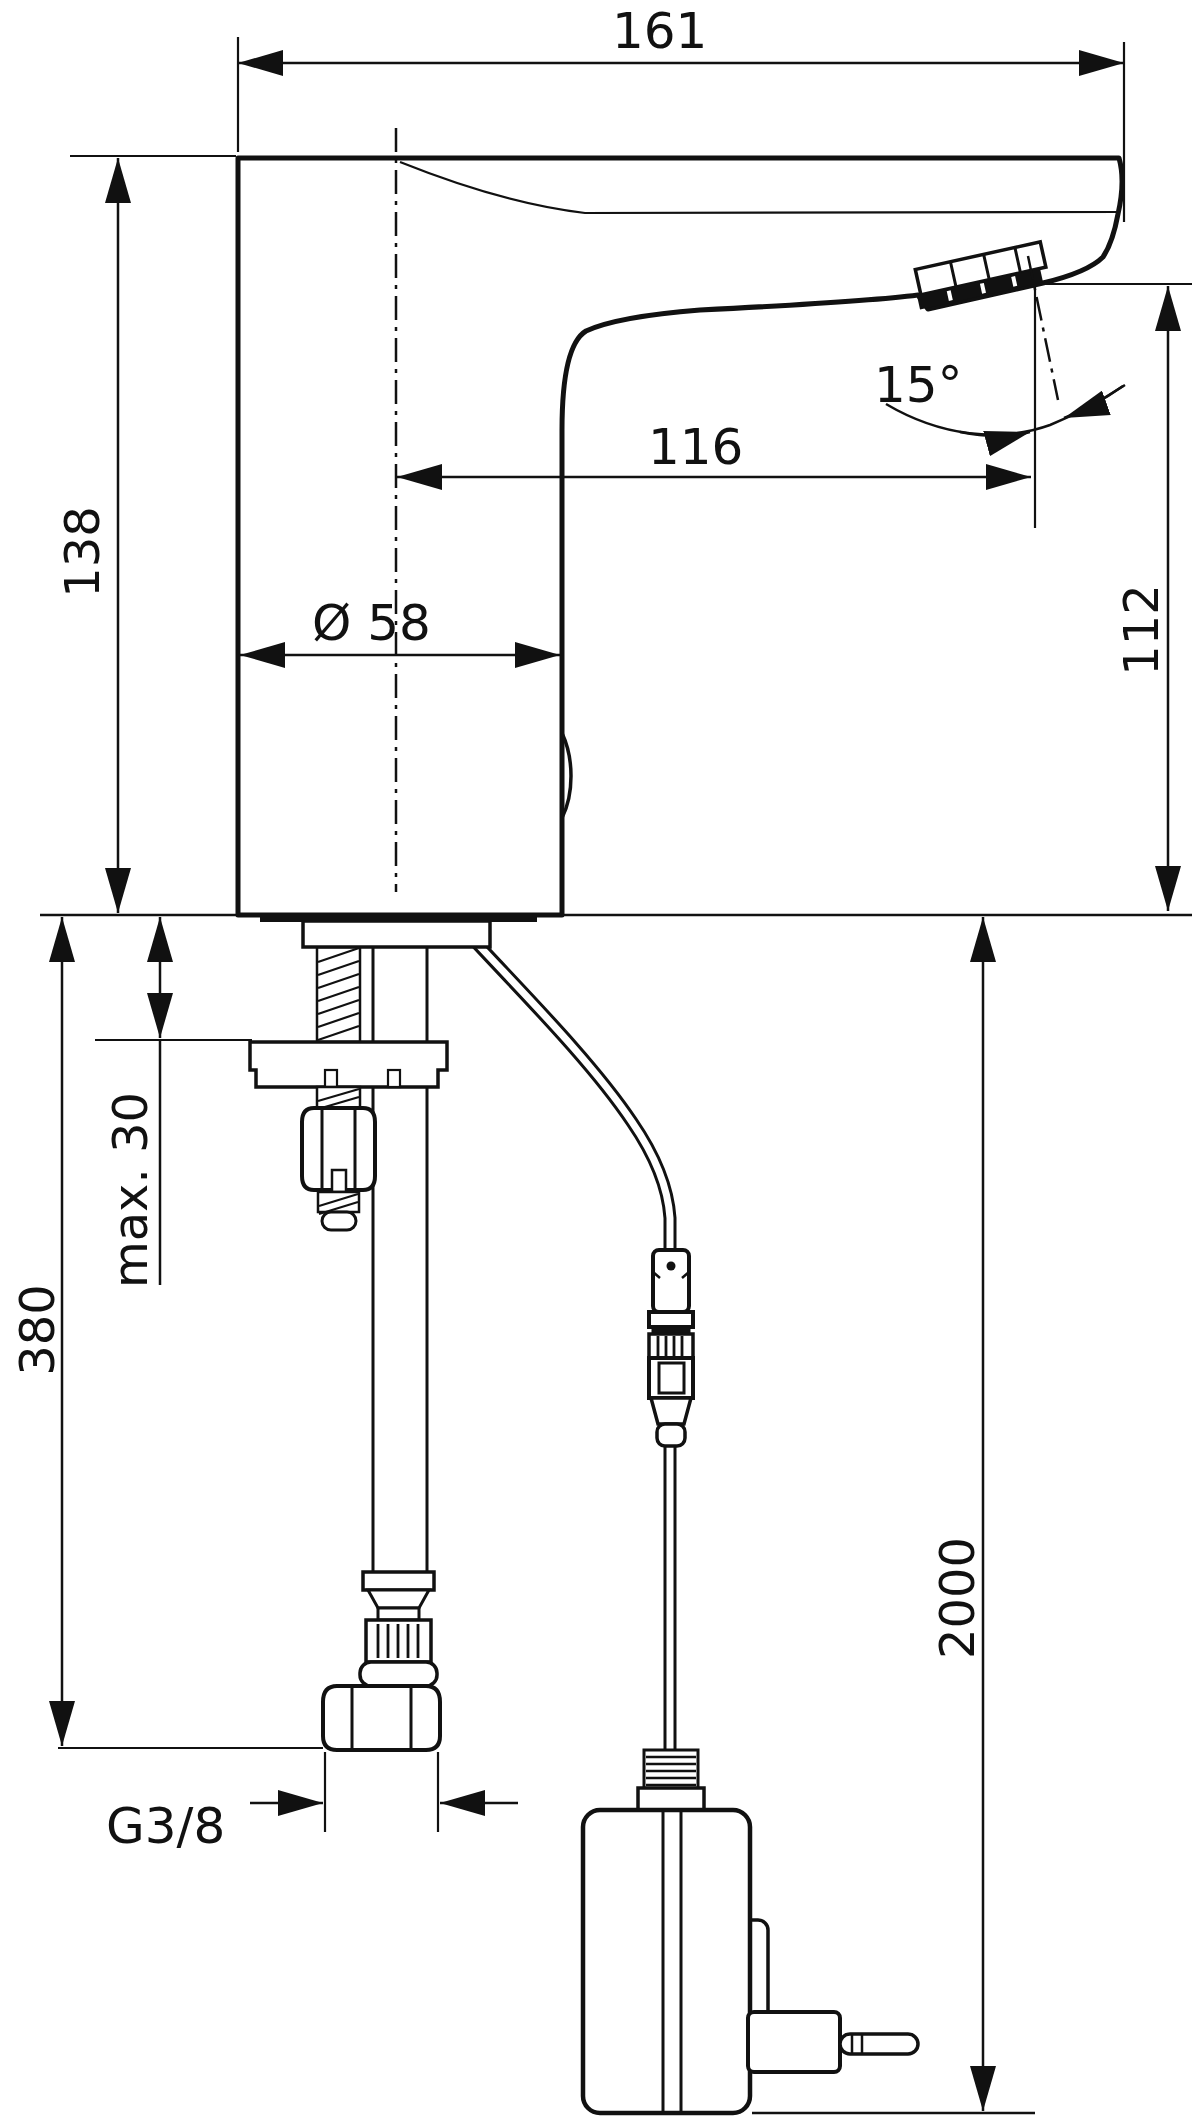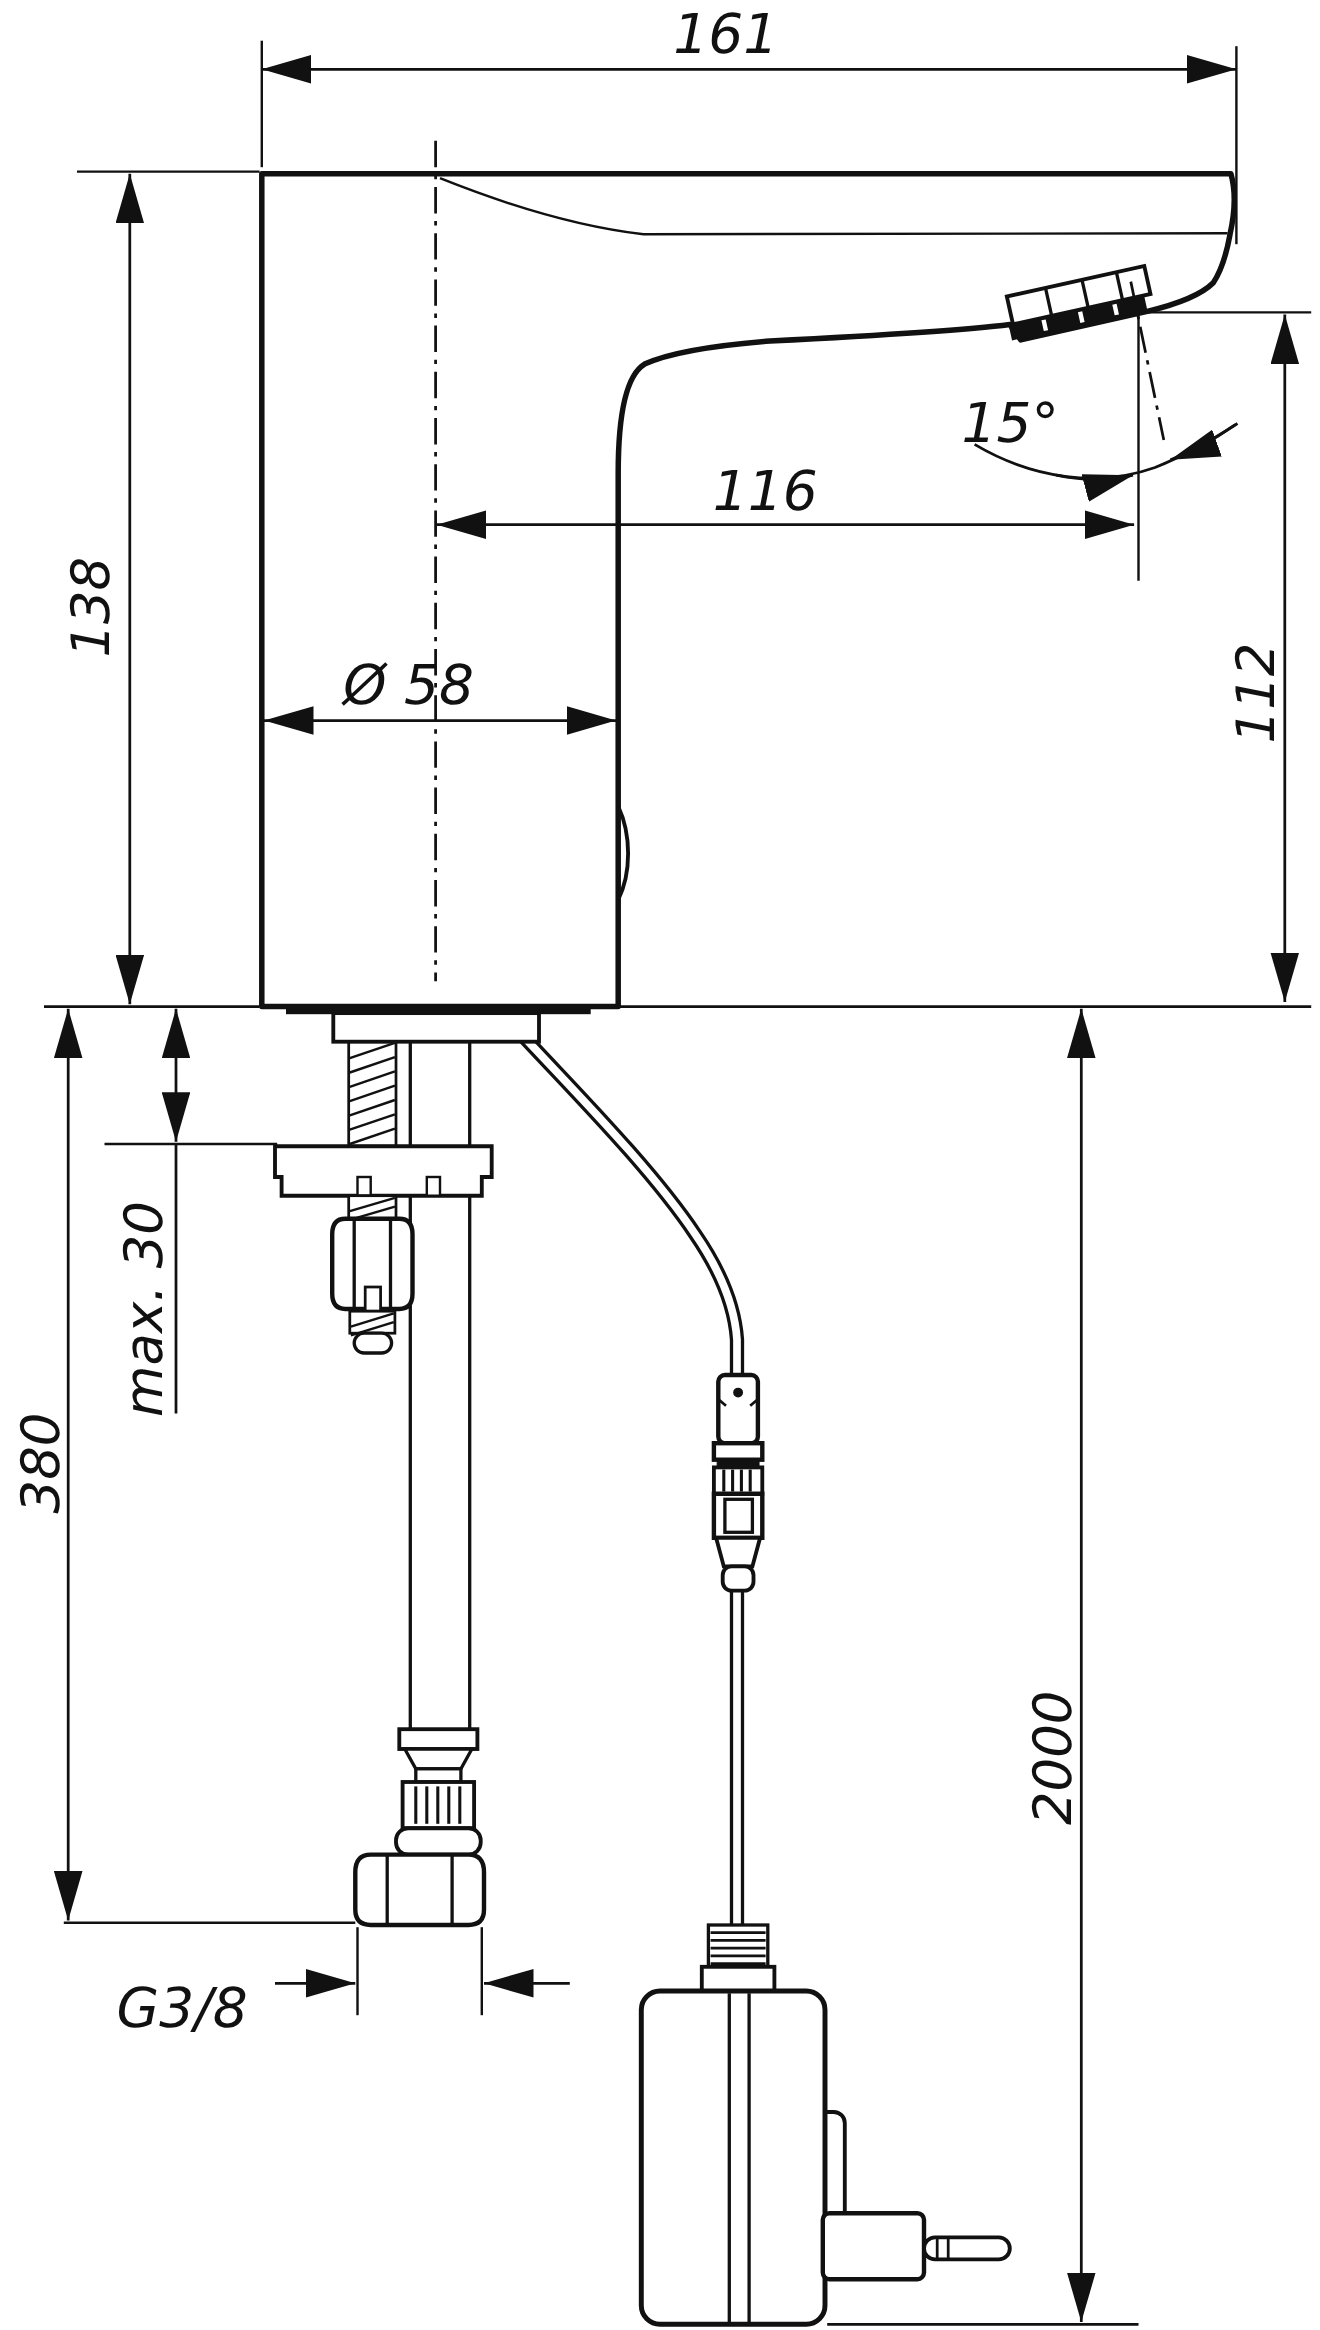--- a/index.html
+++ b/index.html
@@ -1,19 +1,18 @@
 <!DOCTYPE html>
 <html><head>
 <meta charset="utf-8">
 <style>
   html,body{margin:0;padding:0;background:#ffffff;}
   .sheet{
     width:1044px;height:2118px;position:relative;background:#ffffff;
     font-family:"DejaVu Sans", sans-serif;
-    font-style:italic;
   }
   svg{display:block;}
   text{
     font-family:"DejaVu Sans", sans-serif;
     fill:#111111;
   }
   .dim-label{font-size:50px;}
   .dim-label-v{font-size:48px;}
 </style>
 </head>

